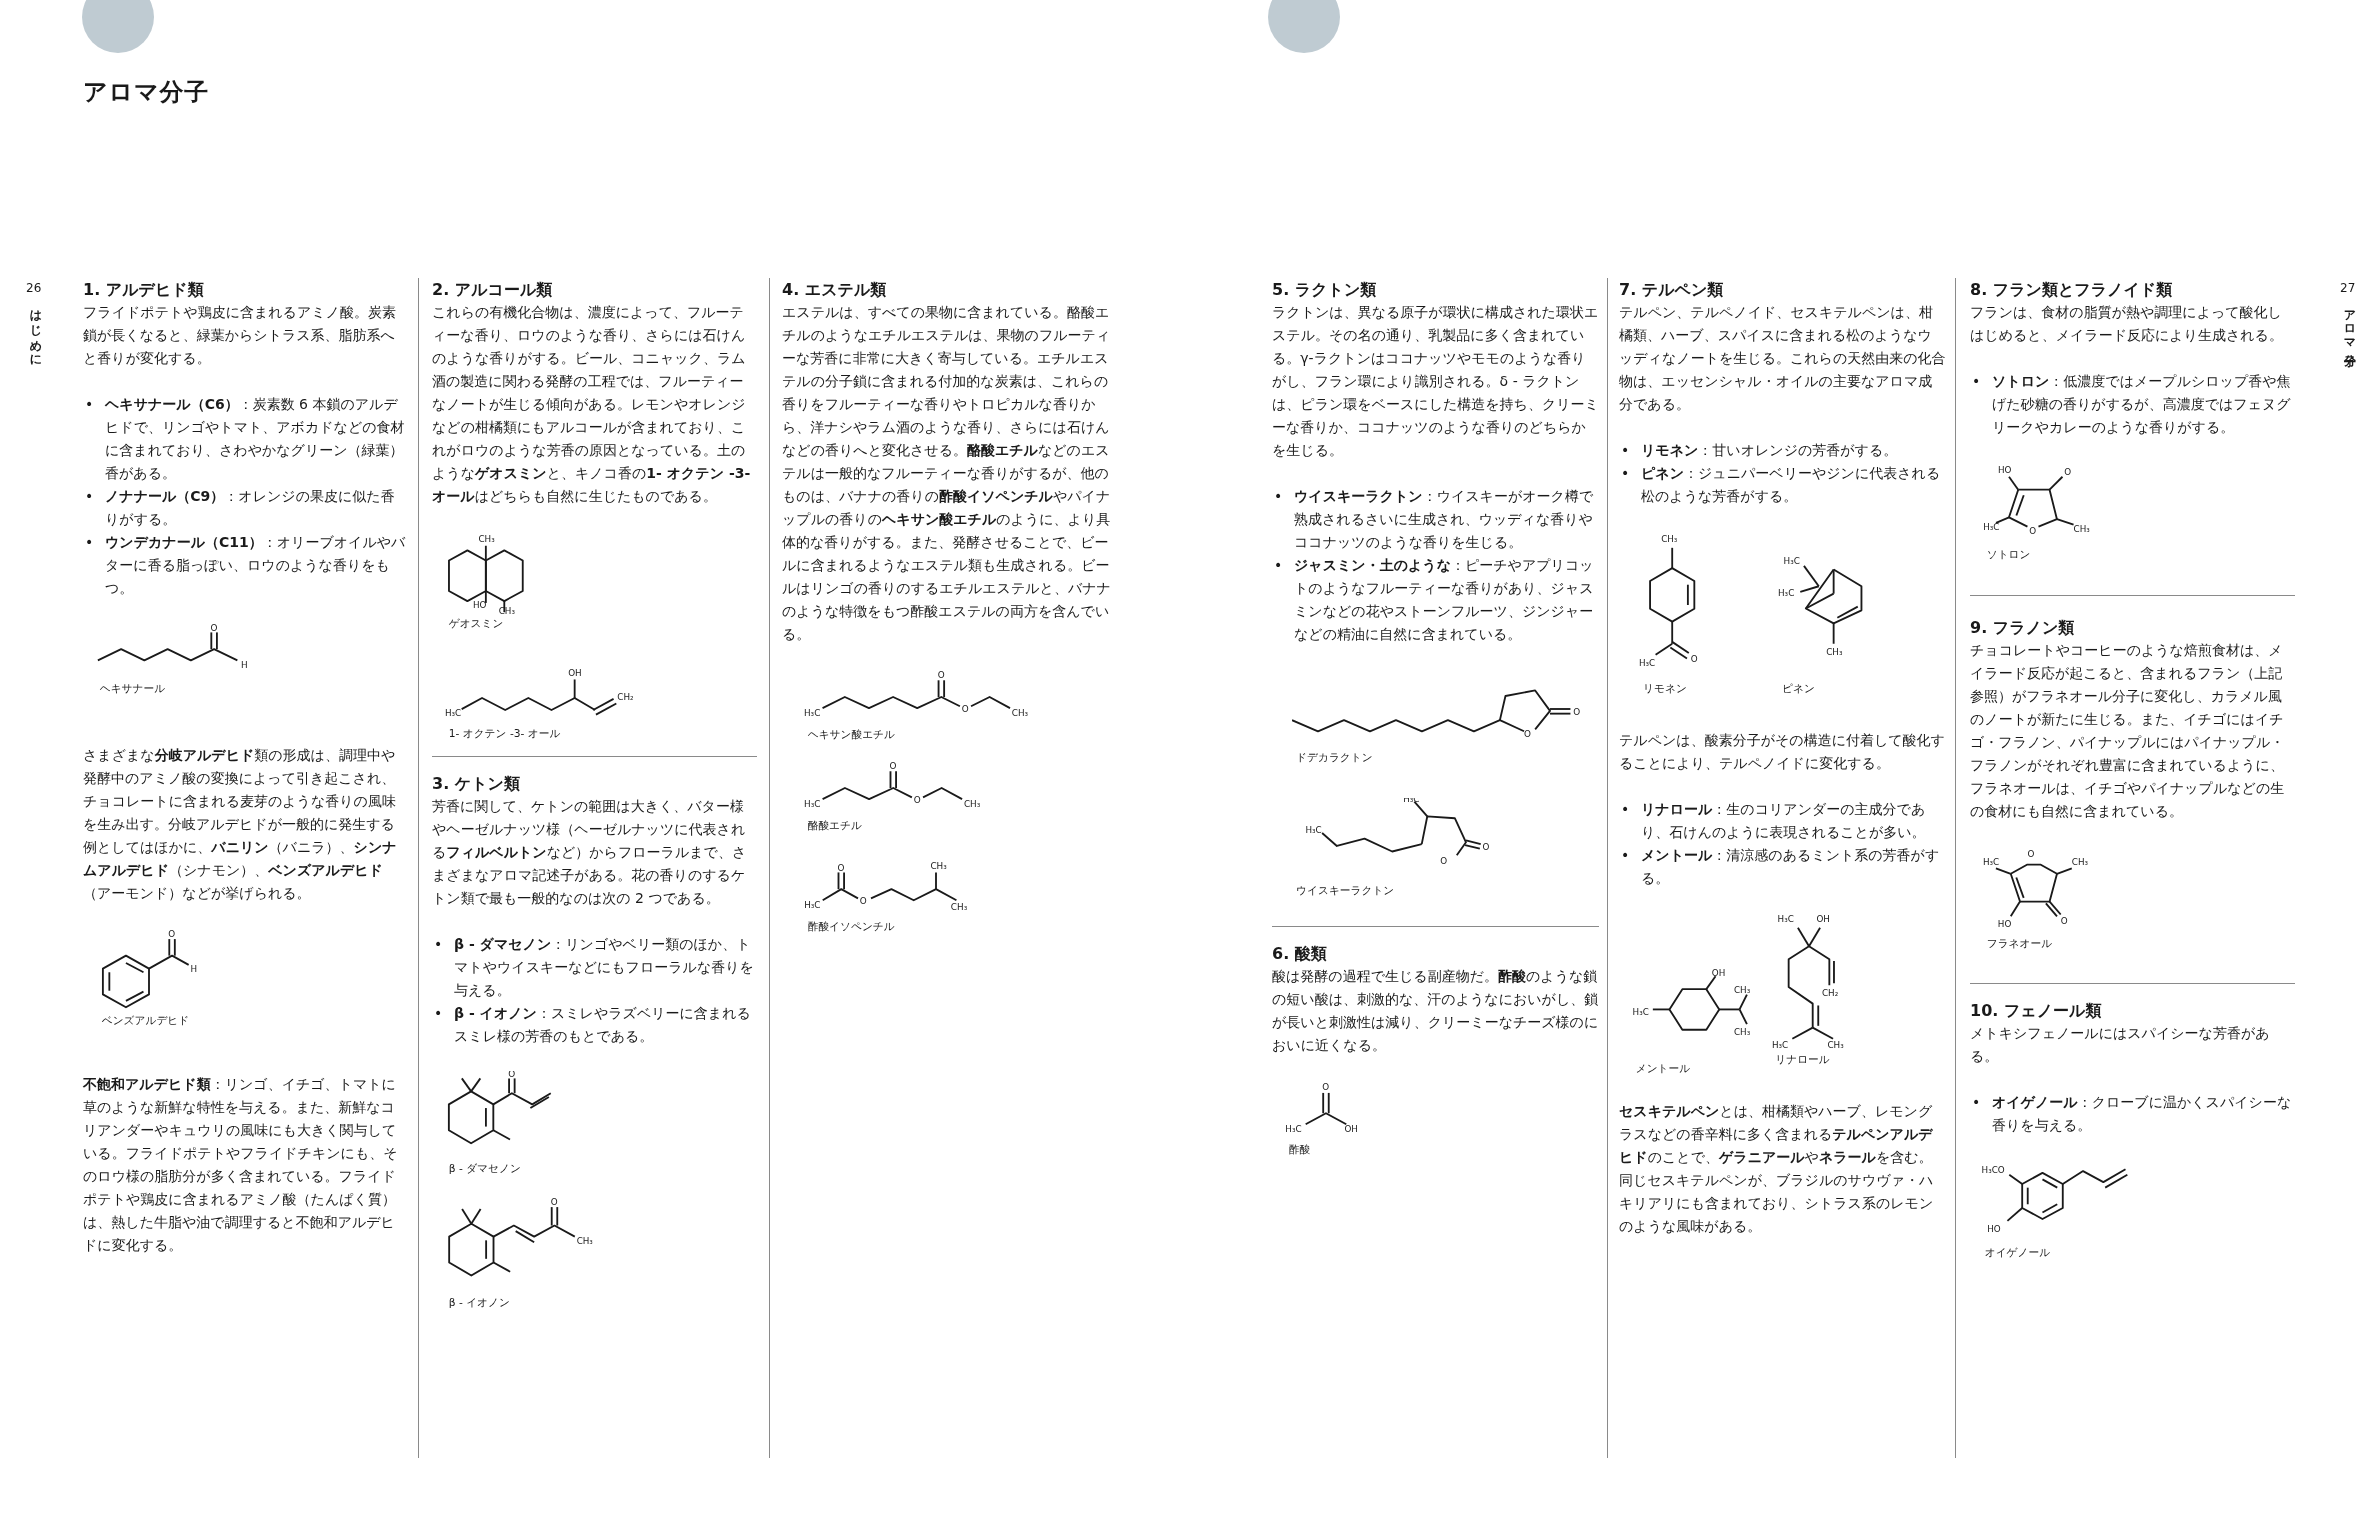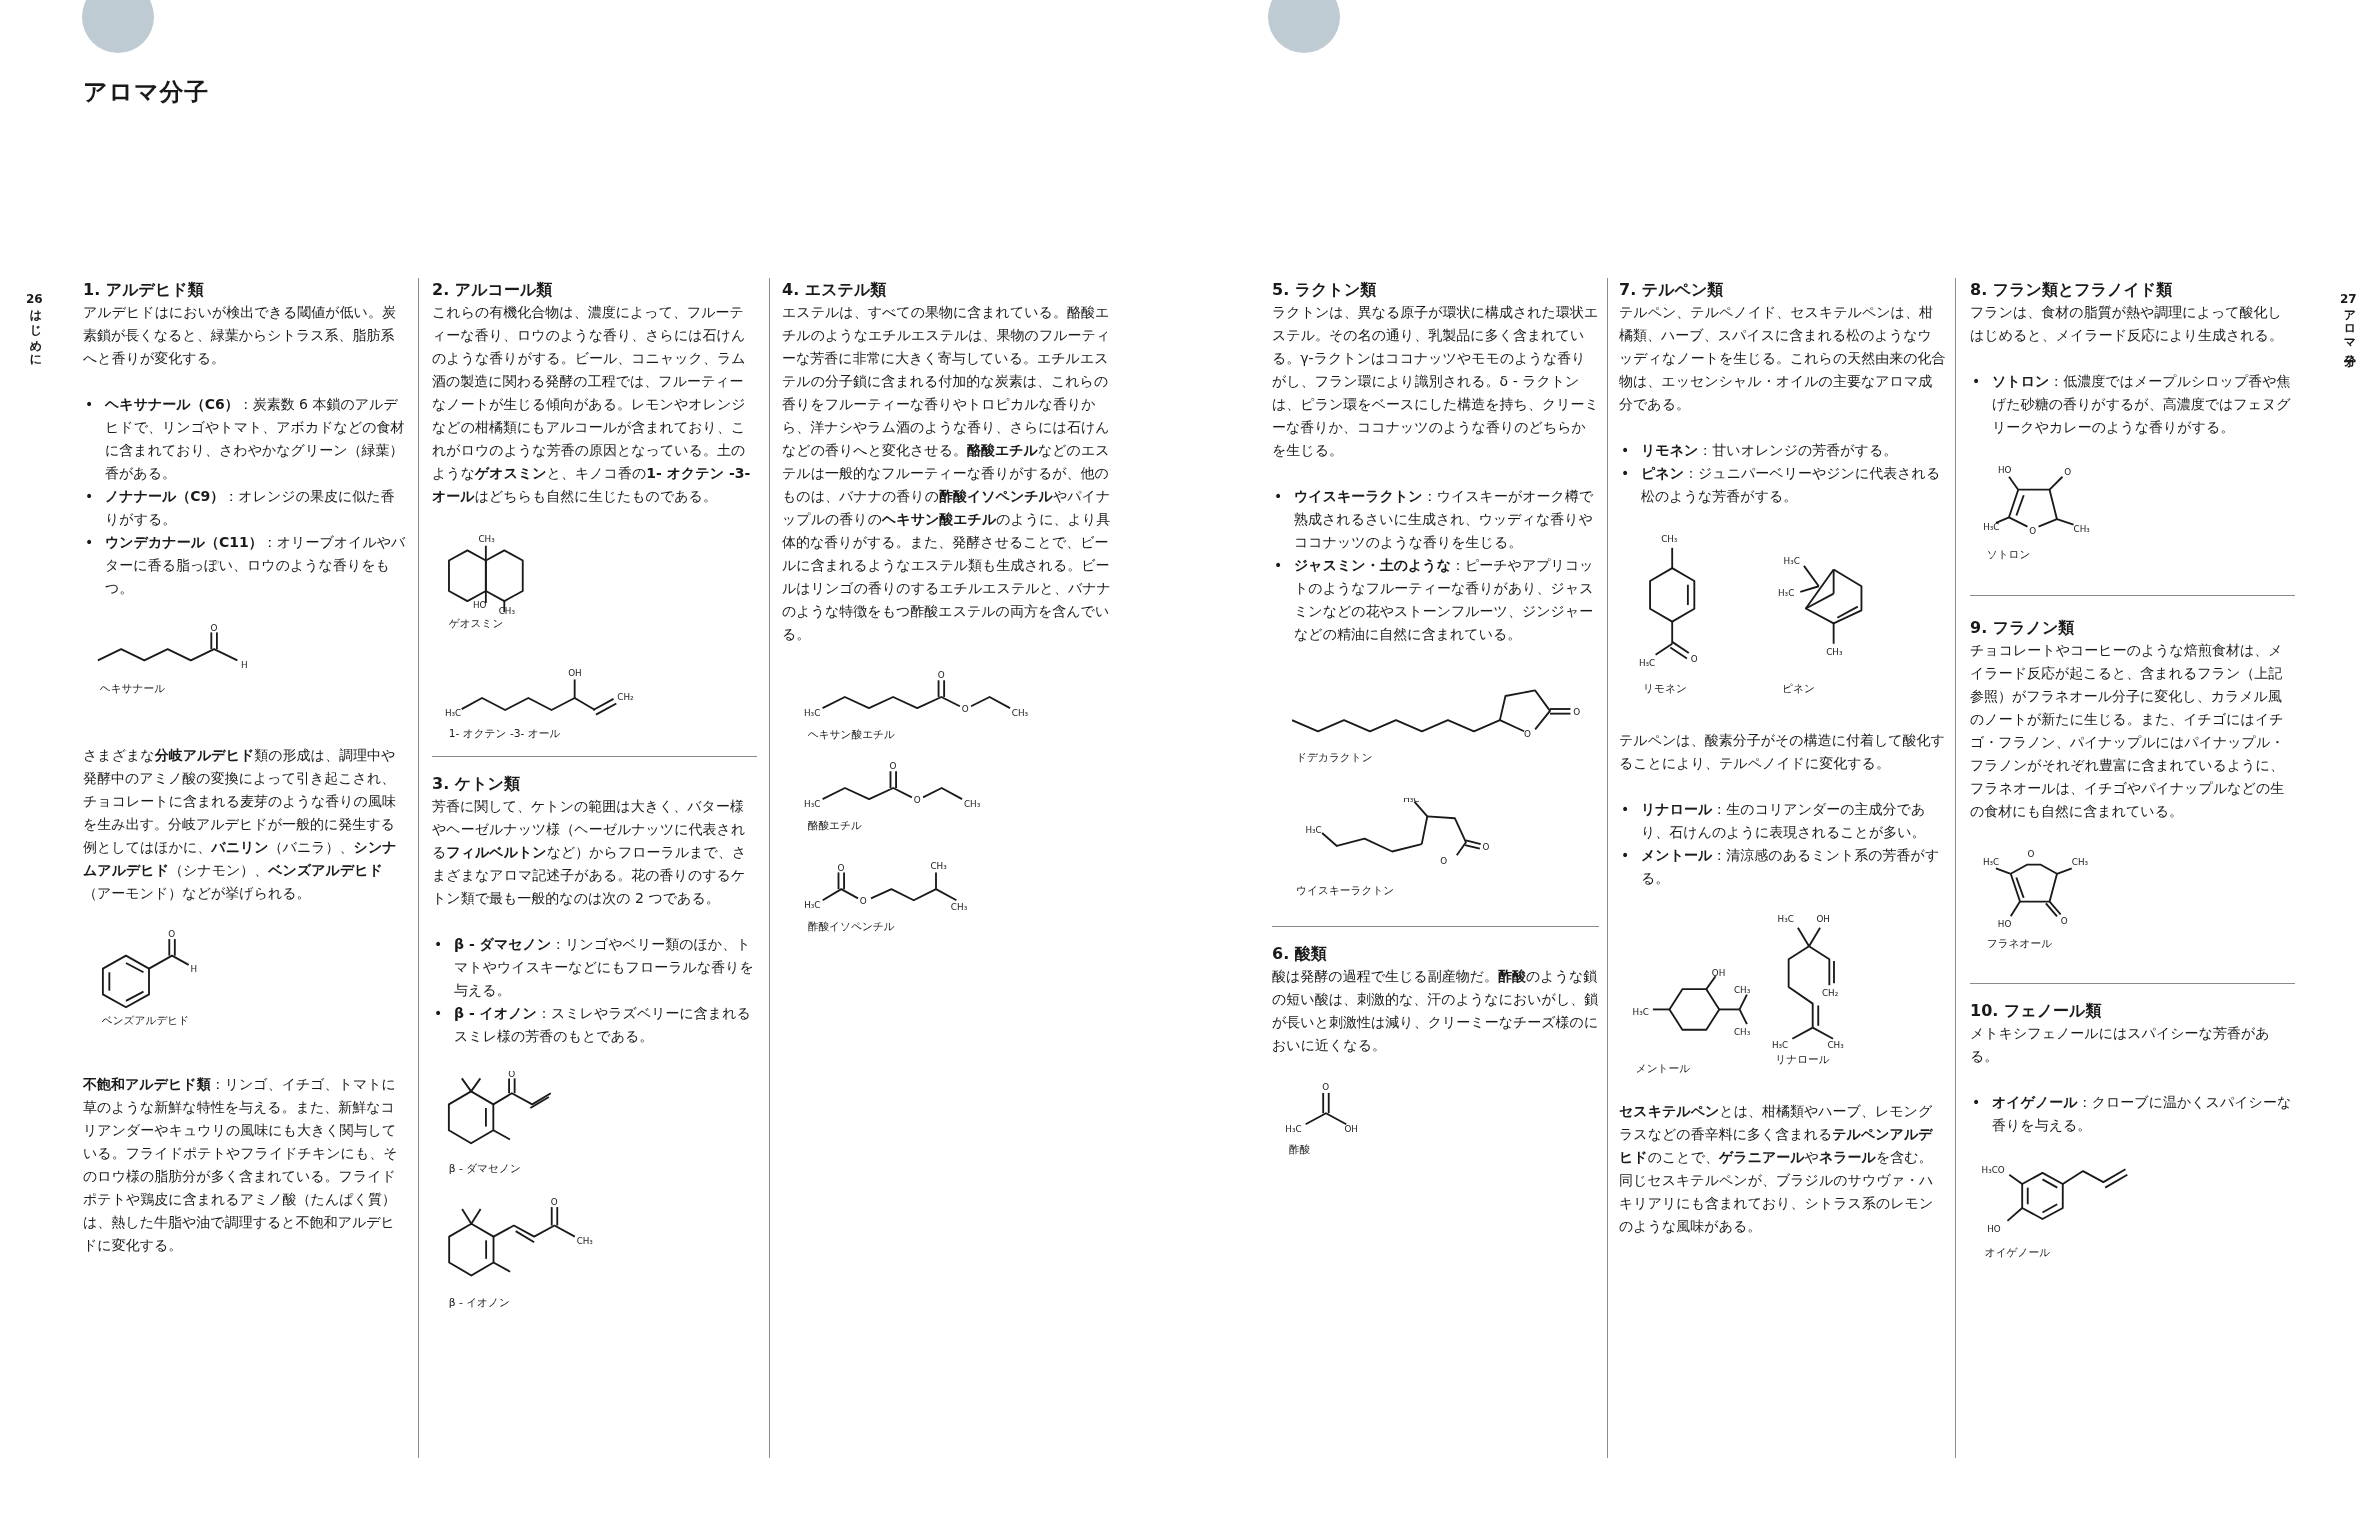--- a/index.html
+++ b/index.html
@@ -1,21 +1,21 @@
 <!DOCTYPE html>
 <html style="font-size:15px"><head>
 <meta charset="utf-8">
 <style>
   html,body{margin:0;padding:0;background:#fff;}
   body{width:2375px;height:1541px;position:relative;overflow:hidden;color:#1a1a1a;
        font-family:"DejaVu Sans","Liberation Sans",sans-serif;}
   .circle{position:absolute;top:-18.6px;width:72px;height:72px;border-radius:50%;background:#bfcbd2;}
   .page-title{position:absolute;left:83px;top:76px;font-family:"DejaVu Serif","Liberation Serif",serif;
        font-weight:bold;font-size:24px;letter-spacing:0.9px;}
-  .folio{position:absolute;top:292px;font-weight:bold;font-size:12px;}
+  .folio{position:absolute;top:281px;font-weight:normal;font-size:12px;}
   .running{position:absolute;top:302px;font-weight:bold;font-size:12px;writing-mode:vertical-rl;letter-spacing:0.9px;}
   .col{position:absolute;top:278px;font-size:14px;line-height:23px;}
   .vrule{position:absolute;top:278px;width:0.9px;height:1180px;background:#8a8a8a;}
   .hrule{height:0.9px;background:#8a8a8a;margin:11px 0 15px;}
   h2{margin:0;font-size:16px;line-height:23px;font-weight:bold;}
   p{margin:0 0 23px;}
   p.last{margin-bottom:4px;}
   ul{margin:0 0 23px;padding:0;list-style:none;}
   li{position:relative;padding-left:22px;}
   li::before{content:"•";position:absolute;left:1.9px;}
@@ -37,21 +37,21 @@
 <div class="folio" style="left:2340px;">27</div>
 <div class="running" style="left:2341px;">アロマ分子</div>
 
 <div class="vrule" style="left:418px;"></div>
 <div class="vrule" style="left:769px;"></div>
 <div class="vrule" style="left:1607px;"></div>
 <div class="vrule" style="left:1955px;"></div>
 
 <div class="col" style="left:83px;width:325px;">
   <h2>1. アルデヒド類</h2>
-  <p>アルデヒドはにおいが検出できる閾値が低い。炭素鎖が長くなると、緑葉からシトラス系、脂肪系へと香りが変化する。</p>
+  <p>フライドポテトや鶏皮に含まれるアミノ酸。炭素鎖が長くなると、緑葉からシトラス系、脂肪系へと香りが変化する。</p>
   <ul>
     <li><b>ヘキサナール（C6）</b><span>：炭素数 6 本鎖のアルデヒドで、リンゴやトマト、アボカドなどの食材に含まれており、さわやかなグリーン（緑葉）香がある。</span></li>
     <li><b>ノナナール（C9）</b><span>：オレンジの果皮に似た香りがする。</span></li>
     <li><b>ウンデカナール（C11）</b><span>：オリーブオイルやバターに香る脂っぽい、ロウのような香りをもつ。</span></li>
   </ul>
   <div style="margin:18.6px 0 48px 13px;">
     <svg class="mol" width="186" height="56" viewBox="0 0 200 60" style="font-size:15.2px">
       <polyline class="bd" points="2,40 27,28 52,40 77,28 102,40 127,28 152,40"></polyline>
       <line class="bd" x1="124" y1="28" x2="124" y2="10"></line>
         <line class="bd" x1="130" y1="28" x2="130" y2="10"></line>

